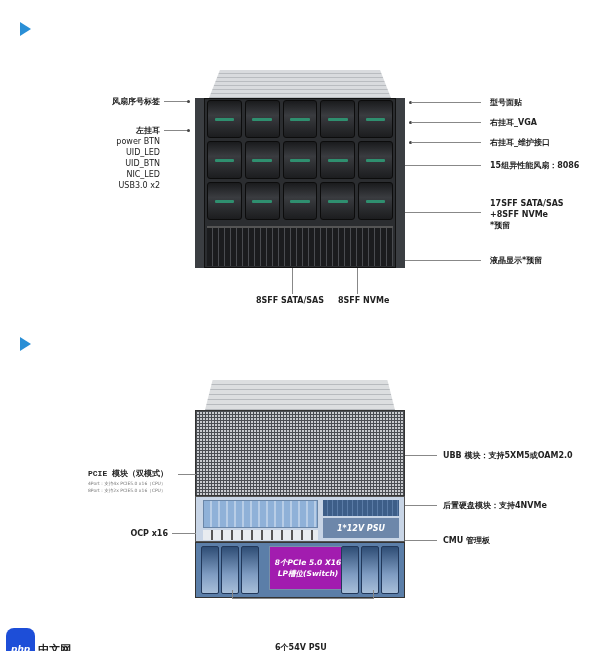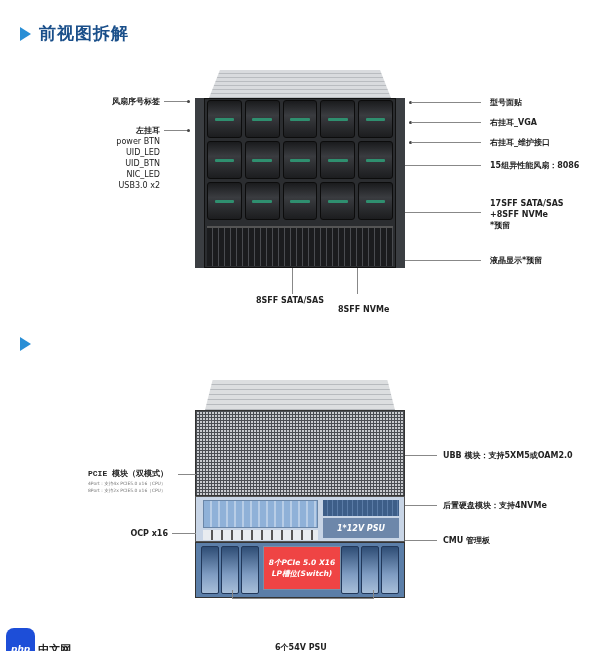--- a/index.html
+++ b/index.html
@@ -42,32 +42,31 @@
     background:
       repeating-linear-gradient(90deg, #4a4d52 0 1px, transparent 1px 3px),
       repeating-linear-gradient(180deg, #4a4d52 0 1px, #c9cbcf 1px 3px); }
   .rear .mid { position: absolute; left: 0; top: 116px; width: 210px; height: 46px; background: #c8d5e6; border: 1px solid #555; }
   .rear .pcie { position: absolute; left: 8px; top: 120px; width: 115px; height: 28px; background: repeating-linear-gradient(90deg, #8fb1d8 0 6px, #b8cde6 6px 8px); border: 1px solid #6a86a8; }
   .rear .nvme { position: absolute; left: 128px; top: 120px; width: 76px; height: 16px; background: repeating-linear-gradient(90deg, #3d5e88 0 4px, #5a7ba6 4px 5px); }
   .rear .psu12 { position: absolute; left: 128px; top: 138px; width: 76px; height: 20px; background: #6d87aa; color: #fff; font-size: 8px; font-weight: bold; display: flex; align-items: center; justify-content: center; }
   .rear .ocp { position: absolute; left: 8px; top: 150px; width: 115px; height: 10px; background: repeating-linear-gradient(90deg, #e8ecf0 0 8px, #555 8px 10px); }
   .rear .bottom { position: absolute; left: 0; top: 162px; width: 210px; height: 56px; background: #5b7ea8; border: 1px solid #333; }
   .psu { position: absolute; top: 166px; width: 18px; height: 48px; background: linear-gradient(180deg, #2e4d75 0%, #7f9cc2 60%, #a8bfd9 100%); border: 1px solid #22385a; border-radius: 2px; }
-  .rear .lp { position: absolute; left: 68px; top: 166px; width: 78px; height: 44px; background: #ef4444; border: 1px solid #7890a8; color: #fff; font-size: 7.5px; font-weight: bold; display: flex; flex-direction: column; align-items: center; justify-content: center; line-height: 11px; text-align: center; }
+  .rear .lp { position: absolute; left: 74px; top: 166px; width: 78px; height: 44px; background: #a21caf; border: 1px solid #7890a8; color: #fff; font-size: 7.5px; font-weight: bold; display: flex; flex-direction: column; align-items: center; justify-content: center; line-height: 11px; text-align: center; }
 
   .watermark { position: absolute; left: 6px; top: 628px; display: flex; align-items: center; gap: 3px; }
   .watermark .php { background: #1d4ed8; color: #fff; font-size: 9px; font-style: italic; font-weight: bold; border-radius: 8px; padding: 16px 5px; }
   .watermark .cn { font-size: 11px; color: #222; font-weight: bold; }
 </style>
 </head>
 <body>
 
 <div class="section-title" style="top:22px;">
   <span class="tri"></span>
-  <span class="txt">前视图拆解</span>
 </div>
 
 <div class="front">
   <div class="top"></div>
   <div class="body"></div>
   <div class="fans">
     <div class="fan"></div>
     <div class="fan"></div>
     <div class="fan"></div>
     <div class="fan"></div>
@@ -120,21 +119,21 @@
 <div class="lbl" style="left:490px; top:198px;">17SFF SATA/SAS</div>
 <div class="lbl" style="left:490px; top:209px;">+8SFF NVMe</div>
 <div class="lbl" style="left:490px; top:220px;">*预留</div>
 
 <div class="hline" style="left:405px; top:260px; width:76px;"></div>
 <div class="lbl" style="left:490px; top:255px;">液晶显示*预留</div>
 
 <div class="vline" style="left:292px; top:268px; height:26px;"></div>
 <div class="vline" style="left:357px; top:268px; height:26px;"></div>
 <div class="lbl" style="left:256px; top:295px;">8SFF SATA/SAS</div>
-<div class="lbl" style="left:338px; top:304px;">8SFF NVMe</div>
+<div class="lbl" style="left:338px; top:295px;">8SFF NVMe</div>
 
 <div class="section-title" style="top:337px;">
   <span class="tri"></span>
 </div>
 
 <div class="rear">
   <div class="top"></div>
   <div class="grill"></div>
   <div class="mid"></div>
   <div class="pcie"></div>

